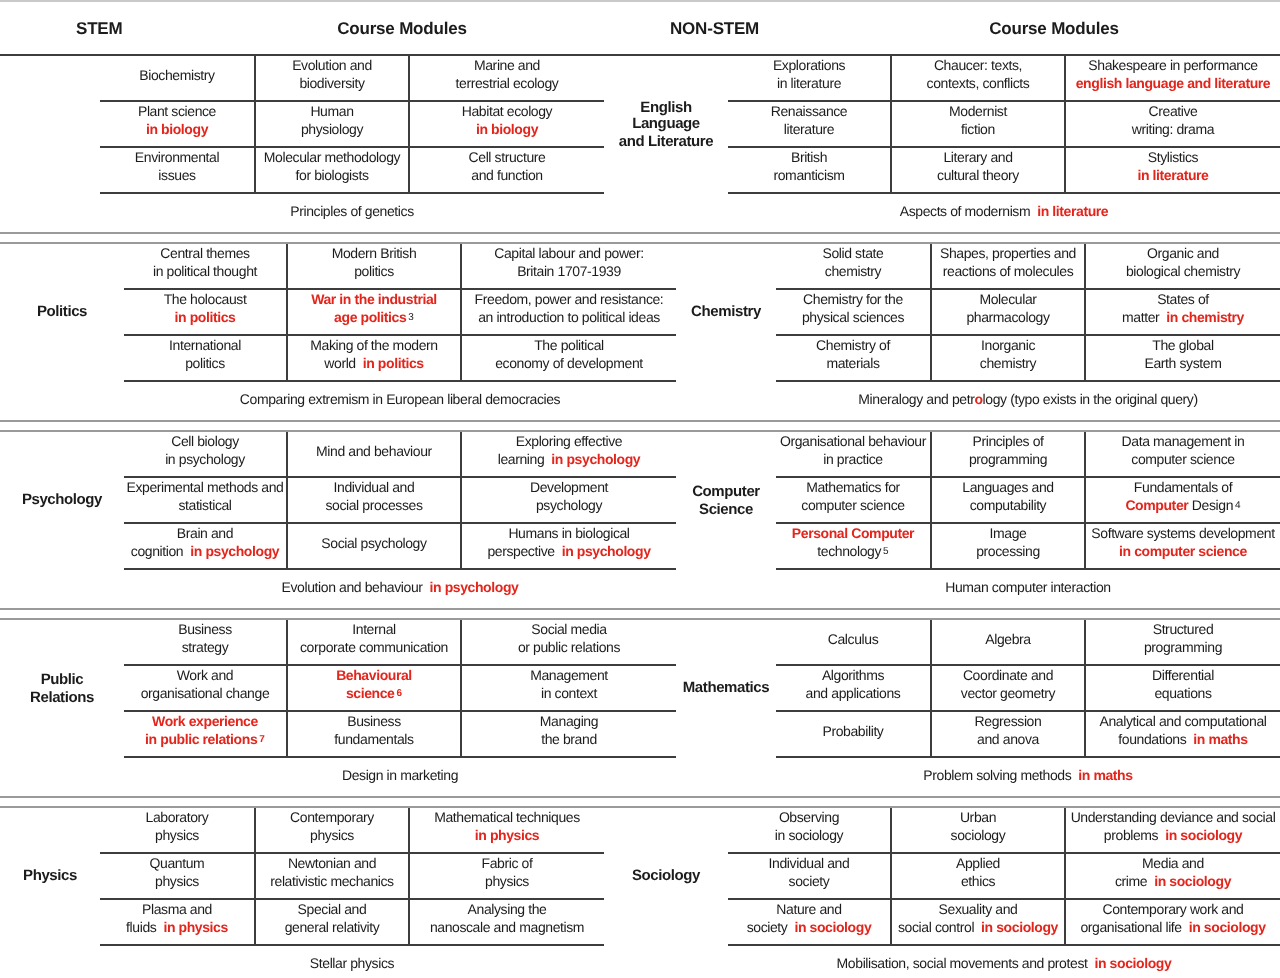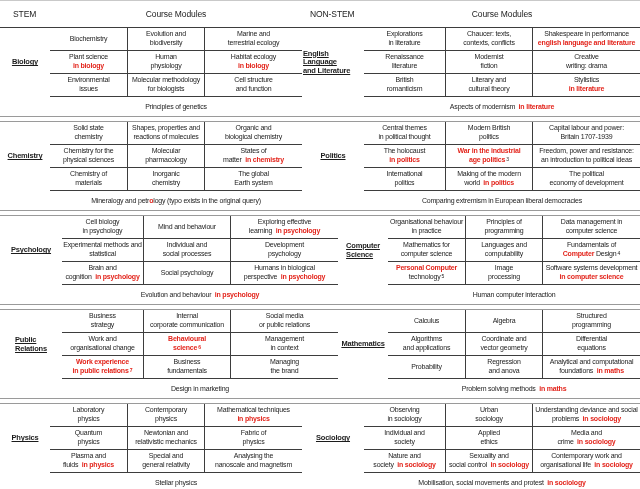--- a/index.html
+++ b/index.html
@@ -8,36 +8,36 @@
   html,body{margin:0;padding:0;background:#fff;}
   body{
     width:640px;height:489px;overflow:hidden;
     font-family:"Liberation Sans","DejaVu Sans",sans-serif;
     color:var(--ink);
   }
   .table{width:640px;border-top:1px solid var(--top);border-bottom:1px solid var(--sep);}
   .hdr{
     display:grid;grid-template-columns:50px 252px 62px 276px;
     height:26px;align-items:center;border-bottom:1px solid var(--rule);
-    font-weight:normal;font-size:8.5px;letter-spacing:-0.1px;
+    font-weight:bold;font-size:8.5px;letter-spacing:-0.1px;padding-left:25px;
   }
   .h-stem{padding-left:13px;}
   .h-nonstem{padding-left:8px;}
   .h-mods{text-align:center;}
   .block{display:flex;}
   .half{
     display:grid;grid-template-rows:23px 23px 23px 19px;
     font-size:7px;letter-spacing:-0.2px;
   }
   .half.left{grid-template-columns:50px 78px 77px 97px;width:302px;}
   .half.right{grid-template-columns:62px 82px 87px 107px;width:338px;}
   .subject{
     grid-column:1;grid-row:1/4;
-    display:flex;align-items:center;justify-content:center;text-align:left;
-    font-weight:bold;font-size:7.5px;line-height:8.5px;padding:0 1px;text-decoration:underline;
+    display:flex;align-items:center;justify-content:center;text-align:center;
+    font-weight:bold;font-size:7.5px;line-height:8.5px;padding:0 1px;
   }
   .cell{
     display:flex;flex-direction:column;align-items:center;justify-content:center;
     text-align:center;border-bottom:1px solid var(--rule);
     line-height:8.8px;padding:0 1px;
   }
   .cell.c0,.cell.c1{border-right:1px solid var(--rule);}
   .span-row{
     grid-column:2/5;grid-row:4;
     display:flex;align-items:center;justify-content:center;line-height:9px;
@@ -53,21 +53,20 @@
 <div class="table">
   <div class="hdr">
     <div class="h-stem">STEM</div>
     <div class="h-mods">Course Modules</div>
     <div class="h-nonstem">NON-STEM</div>
     <div class="h-mods">Course Modules</div>
   </div>
   <div>
       <div class="block">
         <div class="half left">
-          <div class="subject">Biology</div>
           <div class="cell c0" style="grid-area: 1 / 2;">
             <div class="line"><span>Biochemistry</span></div>
           </div>
           <div class="cell c1" style="grid-area: 1 / 3;">
             <div class="line"><span>Evolution and</span></div>
             <div class="line"><span>biodiversity</span></div>
           </div>
           <div class="cell c2" style="grid-area: 1 / 4;">
             <div class="line"><span>Marine and</span></div>
             <div class="line"><span>terrestrial ecology</span></div>
@@ -139,20 +138,62 @@
             <div class="line"><span class="red">in literature</span></div>
           </div>
           <div class="span-row">
             <span>Aspects of modernism&nbsp;&nbsp;</span>
             <span class="red">in literature</span>
           </div>
         </div>
       </div>
       <div class="block-sep"></div>
       <div class="block">
+        <div class="half right">
+          <div class="subject">Politics</div>
+          <div class="cell c0" style="grid-area: 1 / 2;">
+            <div class="line"><span>Central themes</span></div>
+            <div class="line"><span>in political thought</span></div>
+          </div>
+          <div class="cell c1" style="grid-area: 1 / 3;">
+            <div class="line"><span>Modern British</span></div>
+            <div class="line"><span>politics</span></div>
+          </div>
+          <div class="cell c2" style="grid-area: 1 / 4;">
+            <div class="line"><span>Capital labour and power:</span></div>
+            <div class="line"><span>Britain 1707-1939</span></div>
+          </div>
+          <div class="cell c0" style="grid-area: 2 / 2;">
+            <div class="line"><span>The holocaust</span></div>
+            <div class="line"><span class="red">in politics</span></div>
+          </div>
+          <div class="cell c1" style="grid-area: 2 / 3;">
+            <div class="line"><span class="red">War in the industrial</span></div>
+            <div class="line"><span class="red">age politics</span><span class="sup">3</span></div>
+          </div>
+          <div class="cell c2" style="grid-area: 2 / 4;">
+            <div class="line"><span>Freedom, power and resistance:</span></div>
+            <div class="line"><span>an introduction to political ideas</span></div>
+          </div>
+          <div class="cell c0" style="grid-area: 3 / 2;">
+            <div class="line"><span>International</span></div>
+            <div class="line"><span>politics</span></div>
+          </div>
+          <div class="cell c1" style="grid-area: 3 / 3;">
+            <div class="line"><span>Making of the modern</span></div>
+            <div class="line"><span>world</span><span class="red">&nbsp;&nbsp;in politics</span></div>
+          </div>
+          <div class="cell c2" style="grid-area: 3 / 4;">
+            <div class="line"><span>The political</span></div>
+            <div class="line"><span>economy of development</span></div>
+          </div>
+          <div class="span-row">
+            <span>Comparing extremism in European liberal democracies</span>
+          </div>
+        </div>
         <div class="half left">
           <div class="subject">Chemistry</div>
           <div class="cell c0" style="grid-area: 1 / 2;">
             <div class="line"><span>Solid state</span></div>
             <div class="line"><span>chemistry</span></div>
           </div>
           <div class="cell c1" style="grid-area: 1 / 3;">
             <div class="line"><span>Shapes, properties and</span></div>
             <div class="line"><span>reactions of molecules</span></div>
           </div>
@@ -181,62 +222,20 @@
             <div class="line"><span>chemistry</span></div>
           </div>
           <div class="cell c2" style="grid-area: 3 / 4;">
             <div class="line"><span>The global</span></div>
             <div class="line"><span>Earth system</span></div>
           </div>
           <div class="span-row">
             <span>Mineralogy and petr</span>
             <span class="red">o</span>
             <span>logy (typo exists in the original query)</span>
-          </div>
-        </div>
-        <div class="half right">
-          <div class="subject">Politics</div>
-          <div class="cell c0" style="grid-area: 1 / 2;">
-            <div class="line"><span>Central themes</span></div>
-            <div class="line"><span>in political thought</span></div>
-          </div>
-          <div class="cell c1" style="grid-area: 1 / 3;">
-            <div class="line"><span>Modern British</span></div>
-            <div class="line"><span>politics</span></div>
-          </div>
-          <div class="cell c2" style="grid-area: 1 / 4;">
-            <div class="line"><span>Capital labour and power:</span></div>
-            <div class="line"><span>Britain 1707-1939</span></div>
-          </div>
-          <div class="cell c0" style="grid-area: 2 / 2;">
-            <div class="line"><span>The holocaust</span></div>
-            <div class="line"><span class="red">in politics</span></div>
-          </div>
-          <div class="cell c1" style="grid-area: 2 / 3;">
-            <div class="line"><span class="red">War in the industrial</span></div>
-            <div class="line"><span class="red">age politics</span><span class="sup">3</span></div>
-          </div>
-          <div class="cell c2" style="grid-area: 2 / 4;">
-            <div class="line"><span>Freedom, power and resistance:</span></div>
-            <div class="line"><span>an introduction to political ideas</span></div>
-          </div>
-          <div class="cell c0" style="grid-area: 3 / 2;">
-            <div class="line"><span>International</span></div>
-            <div class="line"><span>politics</span></div>
-          </div>
-          <div class="cell c1" style="grid-area: 3 / 3;">
-            <div class="line"><span>Making of the modern</span></div>
-            <div class="line"><span>world</span><span class="red">&nbsp;&nbsp;in politics</span></div>
-          </div>
-          <div class="cell c2" style="grid-area: 3 / 4;">
-            <div class="line"><span>The political</span></div>
-            <div class="line"><span>economy of development</span></div>
-          </div>
-          <div class="span-row">
-            <span>Comparing extremism in European liberal democracies</span>
           </div>
         </div>
       </div>
       <div class="block-sep"></div>
       <div class="block">
         <div class="half right">
           <div class="subject">Psychology</div>
           <div class="cell c0" style="grid-area: 1 / 2;">
             <div class="line"><span>Cell biology</span></div>
             <div class="line"><span>in psychology</span></div>

